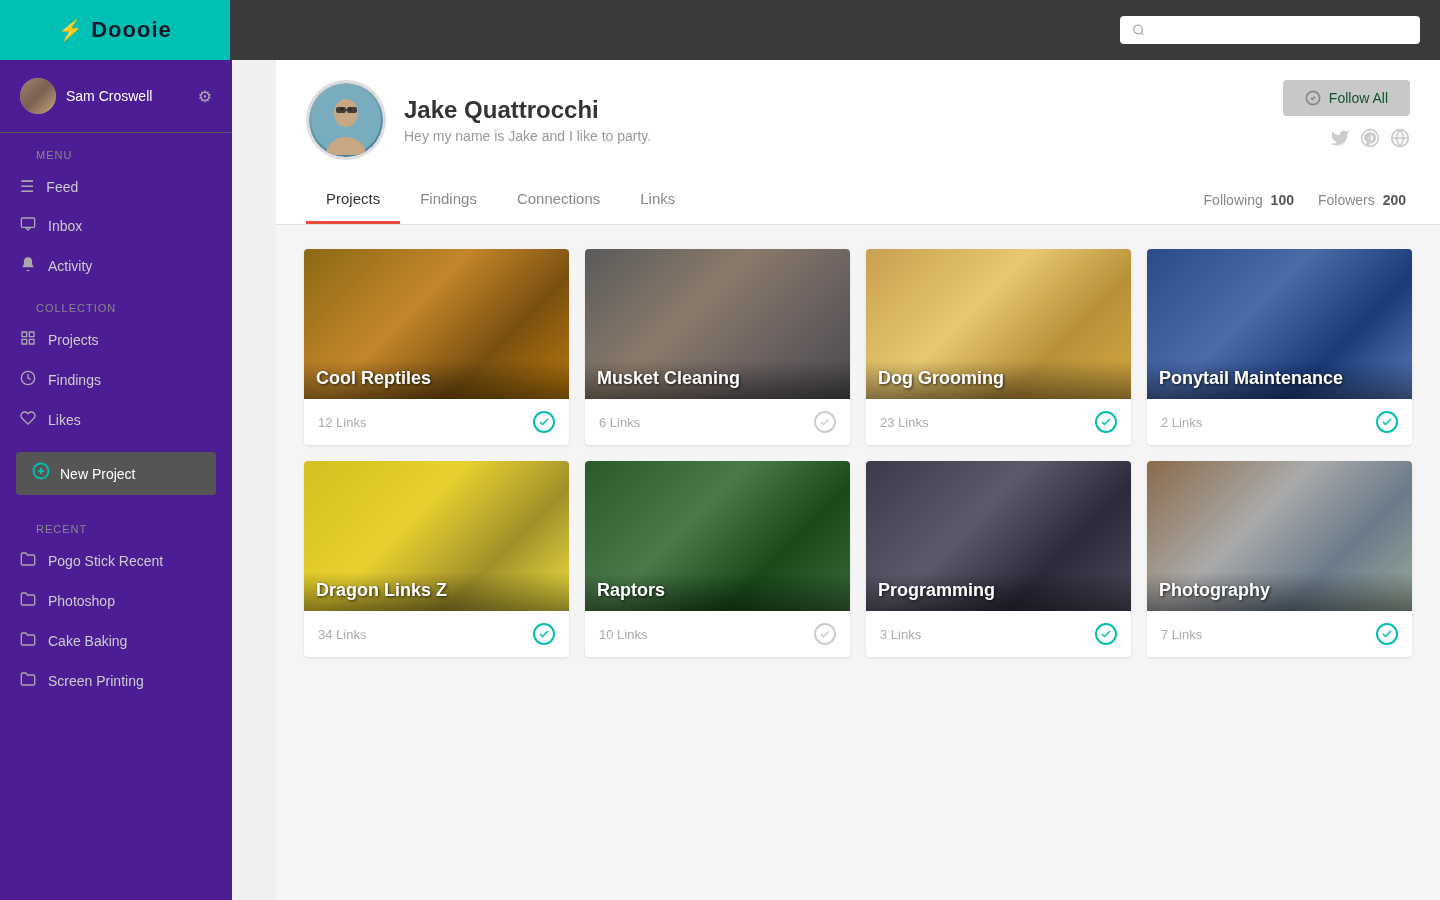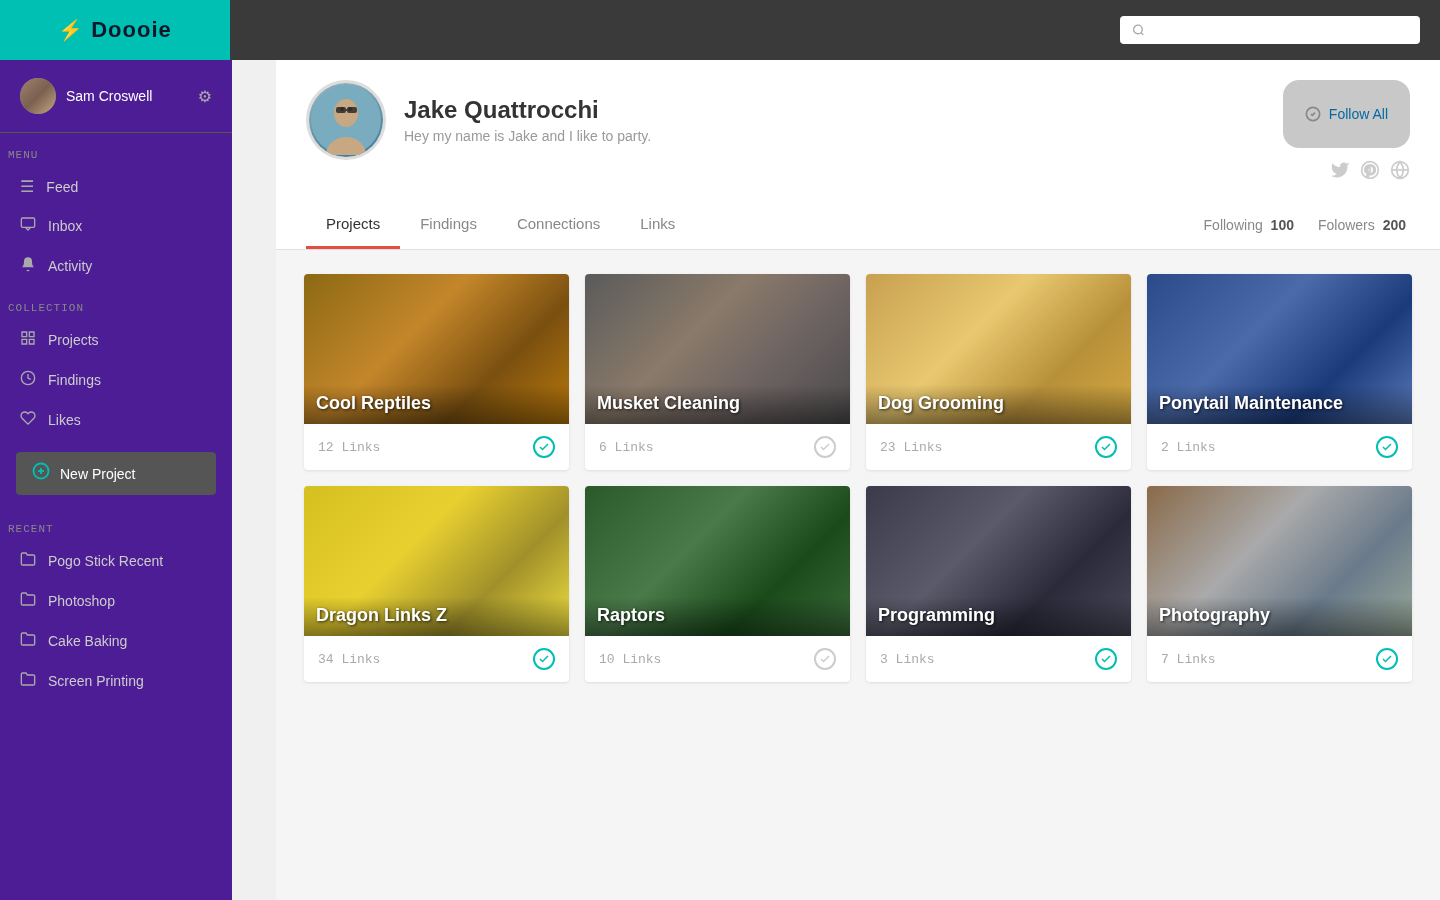--- a/index.html
+++ b/index.html
@@ -100,22 +100,21 @@
     .sidebar-gear {
       color: #aaa;
       font-size: 16px;
       cursor: pointer;
     }
     .sidebar-section-label {
       color: #888;
       font-size: 11px;
       text-transform: uppercase;
       letter-spacing: 1px;
-      padding: 16px 8px 6px;
-      font-family: Liberation Mono, monospace;
+      padding: 16px 36px 6px;
     }
     .sidebar-item {
       display: flex;
       align-items: center;
       gap: 12px;
       padding: 10px 20px;
       color: #ccc;
       font-size: 14px;
       cursor: pointer;
       transition: background 0.15s;
@@ -195,24 +194,24 @@
       display: flex;
       flex-direction: column;
       align-items: flex-end;
       gap: 12px;
     }
     .follow-all-btn {
       display: flex;
       align-items: center;
       gap: 8px;
       background: #c8c8c8;
-      color: #0369a1;
+      color: #14532d;
       border: none;
-      border-radius: 16px;
-      padding: 26px 22px;
+      border-radius: 4px;
+      padding: 10px 22px;
       font-size: 14px;
       font-weight: 500;
       cursor: pointer;
     }
     .social-icons {
       display: flex;
       gap: 10px;
       align-items: center;
     }
     .social-icon {
@@ -299,21 +298,20 @@
     }
     .project-footer {
       display: flex;
       align-items: center;
       justify-content: space-between;
       padding: 12px 14px;
     }
     .project-links-count {
       font-size: 13px;
       color: #aaa;
-      font-family: Liberation Mono, monospace;
     }
     .project-check {
       width: 22px;
       height: 22px;
       border-radius: 50%;
       border: 2px solid #00bfb3;
       display: flex;
       align-items: center;
       justify-content: center;
       color: #00bfb3;

